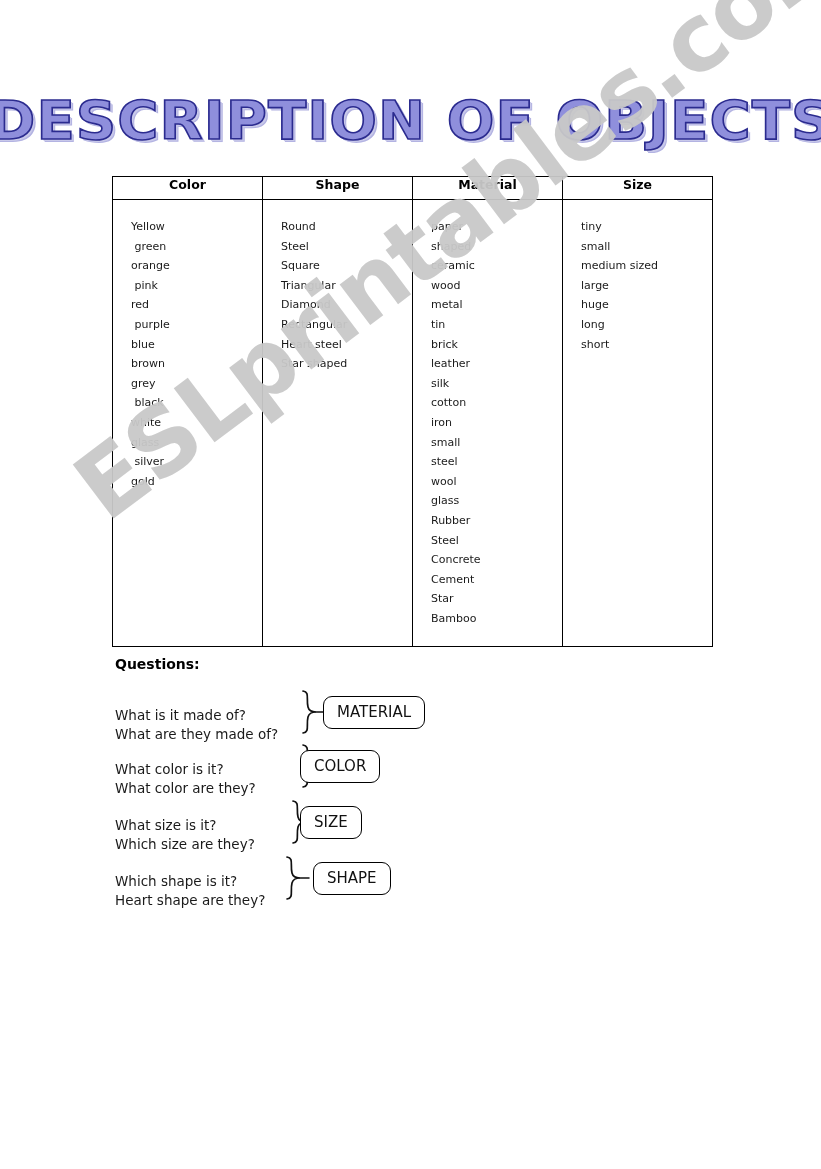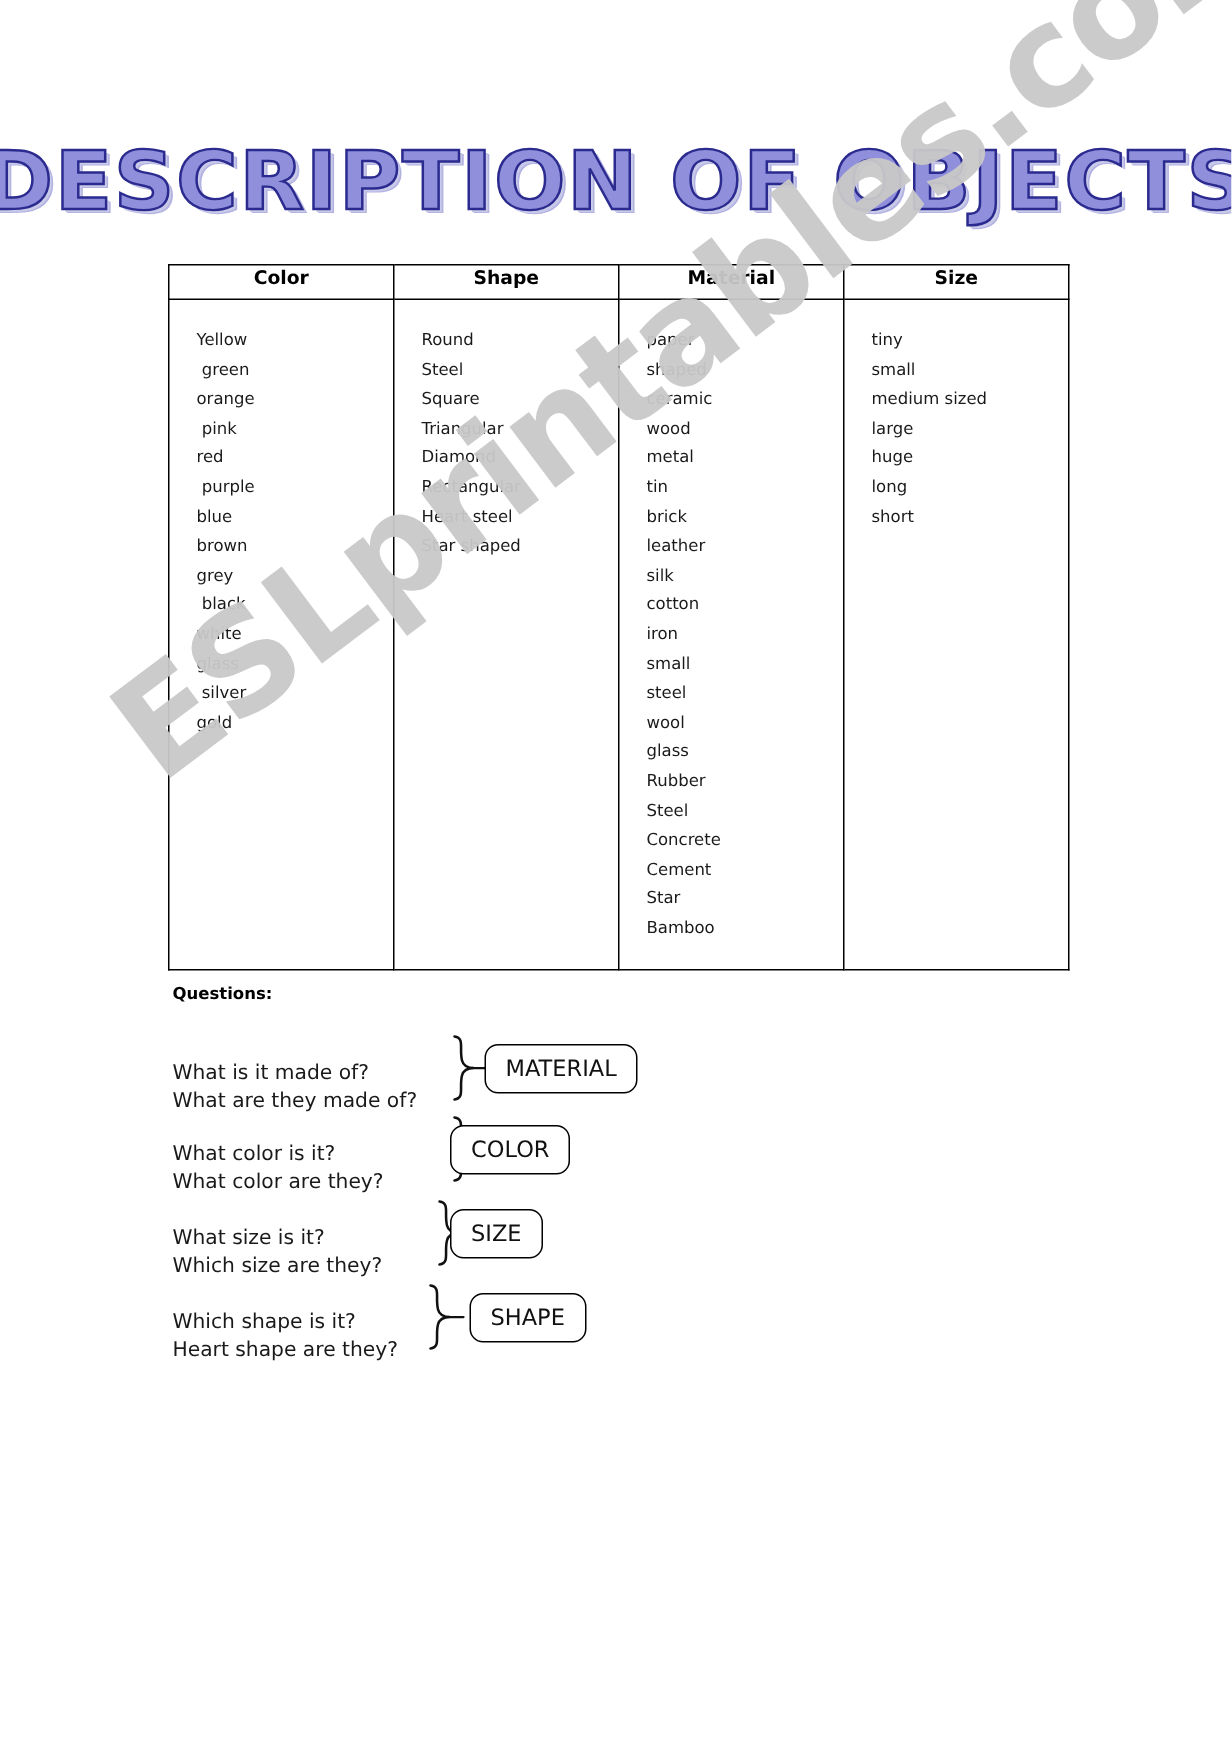--- a/index.html
+++ b/index.html
@@ -109,21 +109,21 @@
   .word-list li {
     margin: 0;
     padding: 0;
   }
 
   
   #questions-heading {
     position: absolute;
     left: 115px;
     top: 656px;
-    font-size: 11px;
+    font-size: 14px;
     font-weight: bold;
     color: #000000;
     z-index: 2;
   }
   .q-group {
     position: absolute;
     left: 115px;
     z-index: 2;
     height: 48px;
   }

